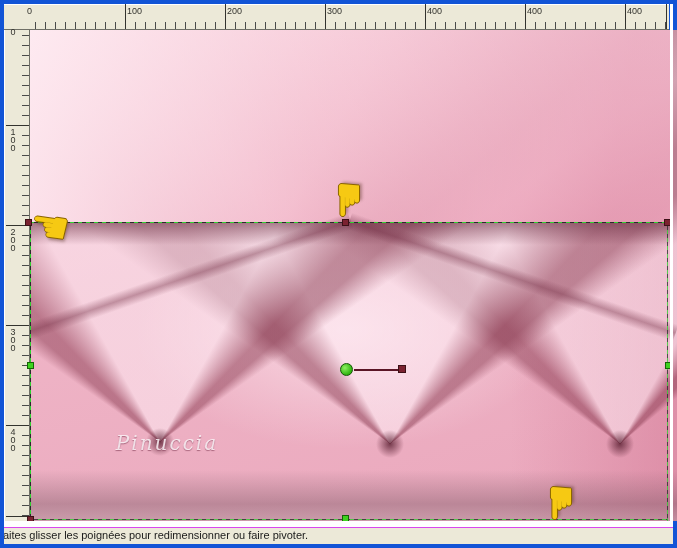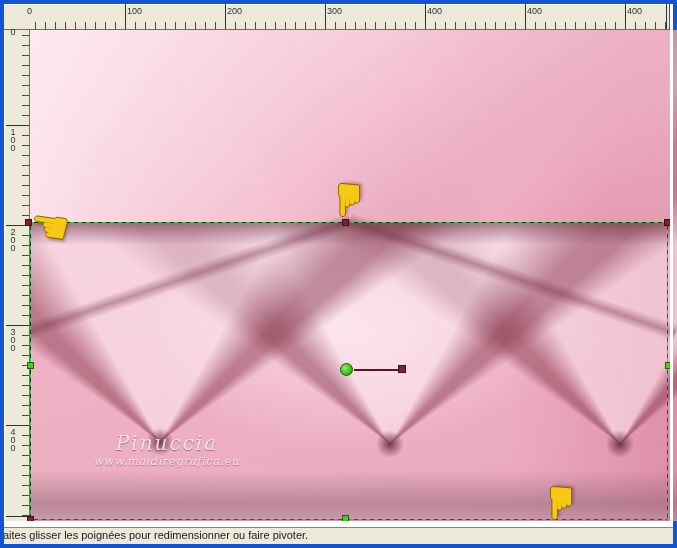--- a/index.html
+++ b/index.html
@@ -159,21 +159,20 @@
     <span class="lbl" style="top:397px">400</span>
   </div>
 
   <div class="canvas">
     <div class="art art-top-band"></div>
     <div class="art art-ridge"></div>
     <div class="art art-crease-l"></div>
     <div class="art art-crease-r"></div>
     <div class="watermark">
       <div class="wm-name">Pinuccia</div>
-      <div class="wm-url">www.maidiregrafica.eu</div>
     </div>
   </div>
 
   <div class="overlay">
     <div class="sel-line-h edge-top"></div>
     <div class="sel-line-h edge-bottom"></div>
     <div class="sel-line-v edge-left"></div>
     <div class="sel-line-v edge-right"></div>
 
     <div class="handle maroon" style="left:-5px;  top:189px;"></div>

